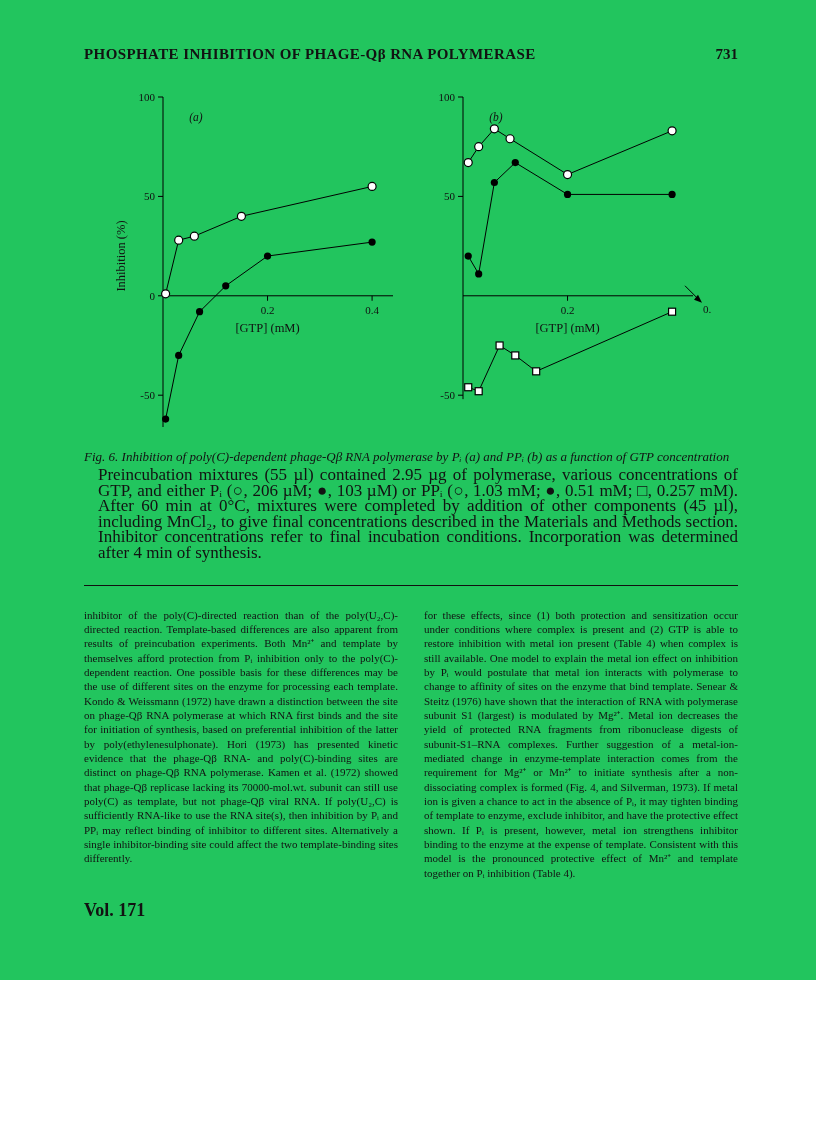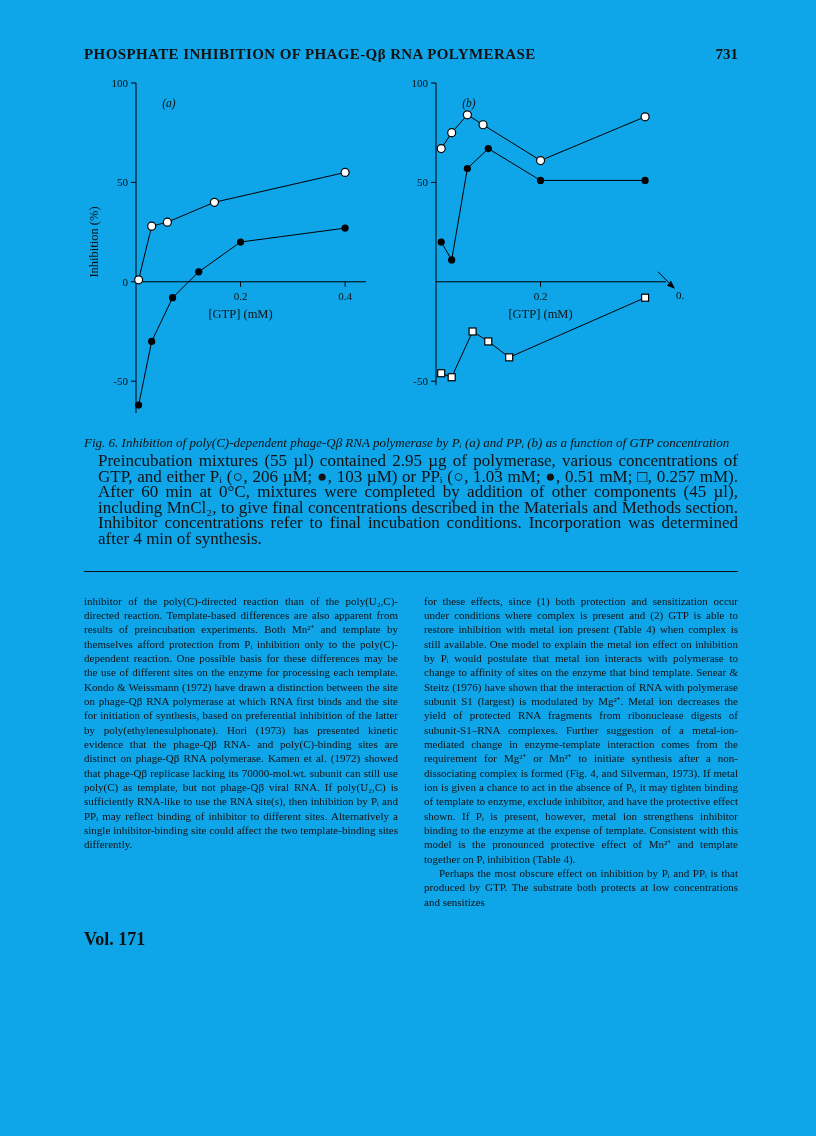--- a/index.html
+++ b/index.html
@@ -1,26 +1,26 @@
 <!DOCTYPE html>
 <html><head>
 <meta charset="utf-8">
 <style>
   html,body { margin:0; padding:0; background:#ffffff; }
   .page {
-    width:816px; height:1136px; box-sizing:border-box;
+    width:816px; height:980px; box-sizing:border-box;
     padding:46px 78px 12px 84px;
     font-family:"Liberation Serif", serif;
-    color:#121212; background:#0ea5e9; overflow:hidden;
+    color:#121212; background:#22c55e; overflow:hidden;
   }
   .header { display:flex; justify-content:space-between; align-items:baseline;
     font-weight:bold; font-size:15px; }
   .header .title { letter-spacing:0.4px; }
   figure { margin:0; }
-  .charts-row { display:flex; justify-content:flex-start; gap:0; margin-top:8px; }
+  .charts-row { display:flex; justify-content:center; gap:0; margin-top:22px; }
   svg text { font-family:"Liberation Serif", serif; fill:#111; }
   svg .tick { font-size:11px; }
   svg .axislabel { font-size:12.5px; }
   svg .panellabel { font-size:11.5px; font-style:italic; }
   figcaption { margin-top:12px; }
   .cap-title { font-size:13px; font-style:italic; }
   .cap-body { font-size:17px; line-height:15.6px; padding-left:14px;
     text-align:justify; margin-top:2px; }
   .rule { border:none; border-top:1.3px solid #111; margin:24px 0 22px; }
   .columns { display:flex; gap:26px; text-align:justify;
@@ -120,21 +120,20 @@
   </figure>
 
   <hr class="rule">
 
   <div class="columns">
     <div class="col">
       <p>inhibitor of the poly(C)-directed reaction than of the poly(U₂,C)-directed reaction. Template-based differences are also apparent from results of preincubation experiments. Both Mn²⁺ and template by themselves afford protection from Pᵢ inhibition only to the poly(C)-dependent reaction. One possible basis for these differences may be the use of different sites on the enzyme for processing each template. Kondo &amp; Weissmann (1972) have drawn a distinction between the site on phage-Qβ RNA polymerase at which RNA first binds and the site for initiation of synthesis, based on preferential inhibition of the latter by poly(ethylenesulphonate). Hori (1973) has presented kinetic evidence that the phage-Qβ RNA- and poly(C)-binding sites are distinct on phage-Qβ RNA polymerase. Kamen et al. (1972) showed that phage-Qβ replicase lacking its 70000-mol.wt. subunit can still use poly(C) as template, but not phage-Qβ viral RNA. If poly(U₂,C) is sufficiently RNA-like to use the RNA site(s), then inhibition by Pᵢ and PPᵢ may reflect binding of inhibitor to different sites. Alternatively a single inhibitor-binding site could affect the two template-binding sites differently.</p>
     </div>
     <div class="col">
       <p>for these effects, since (1) both protection and sensitization occur under conditions where complex is present and (2) GTP is able to restore inhibition with metal ion present (Table 4) when complex is still available. One model to explain the metal ion effect on inhibition by Pᵢ would postulate that metal ion interacts with polymerase to change to affinity of sites on the enzyme that bind template. Senear &amp; Steitz (1976) have shown that the interaction of RNA with polymerase subunit S1 (largest) is modulated by Mg²⁺. Metal ion decreases the yield of protected RNA fragments from ribonuclease digests of subunit-S1–RNA complexes. Further suggestion of a metal-ion-mediated change in enzyme-template interaction comes from the requirement for Mg²⁺ or Mn²⁺ to initiate synthesis after a non-dissociating complex is formed (Fig. 4, and Silverman, 1973). If metal ion is given a chance to act in the absence of Pᵢ, it may tighten binding of template to enzyme, exclude inhibitor, and have the protective effect shown. If Pᵢ is present, however, metal ion strengthens inhibitor binding to the enzyme at the expense of template. Consistent with this model is the pronounced protective effect of Mn²⁺ and template together on Pᵢ inhibition (Table 4).</p>
-      <p class="indent">Perhaps the most obscure effect on inhibition by Pᵢ and PPᵢ is that produced by GTP. The substrate both protects at low concentrations and sensitizes</p>
     </div>
   </div>
 
   <div class="footer">
     <span>Vol. 171</span>
   </div>
 
 </div>
 
 </body></html>

